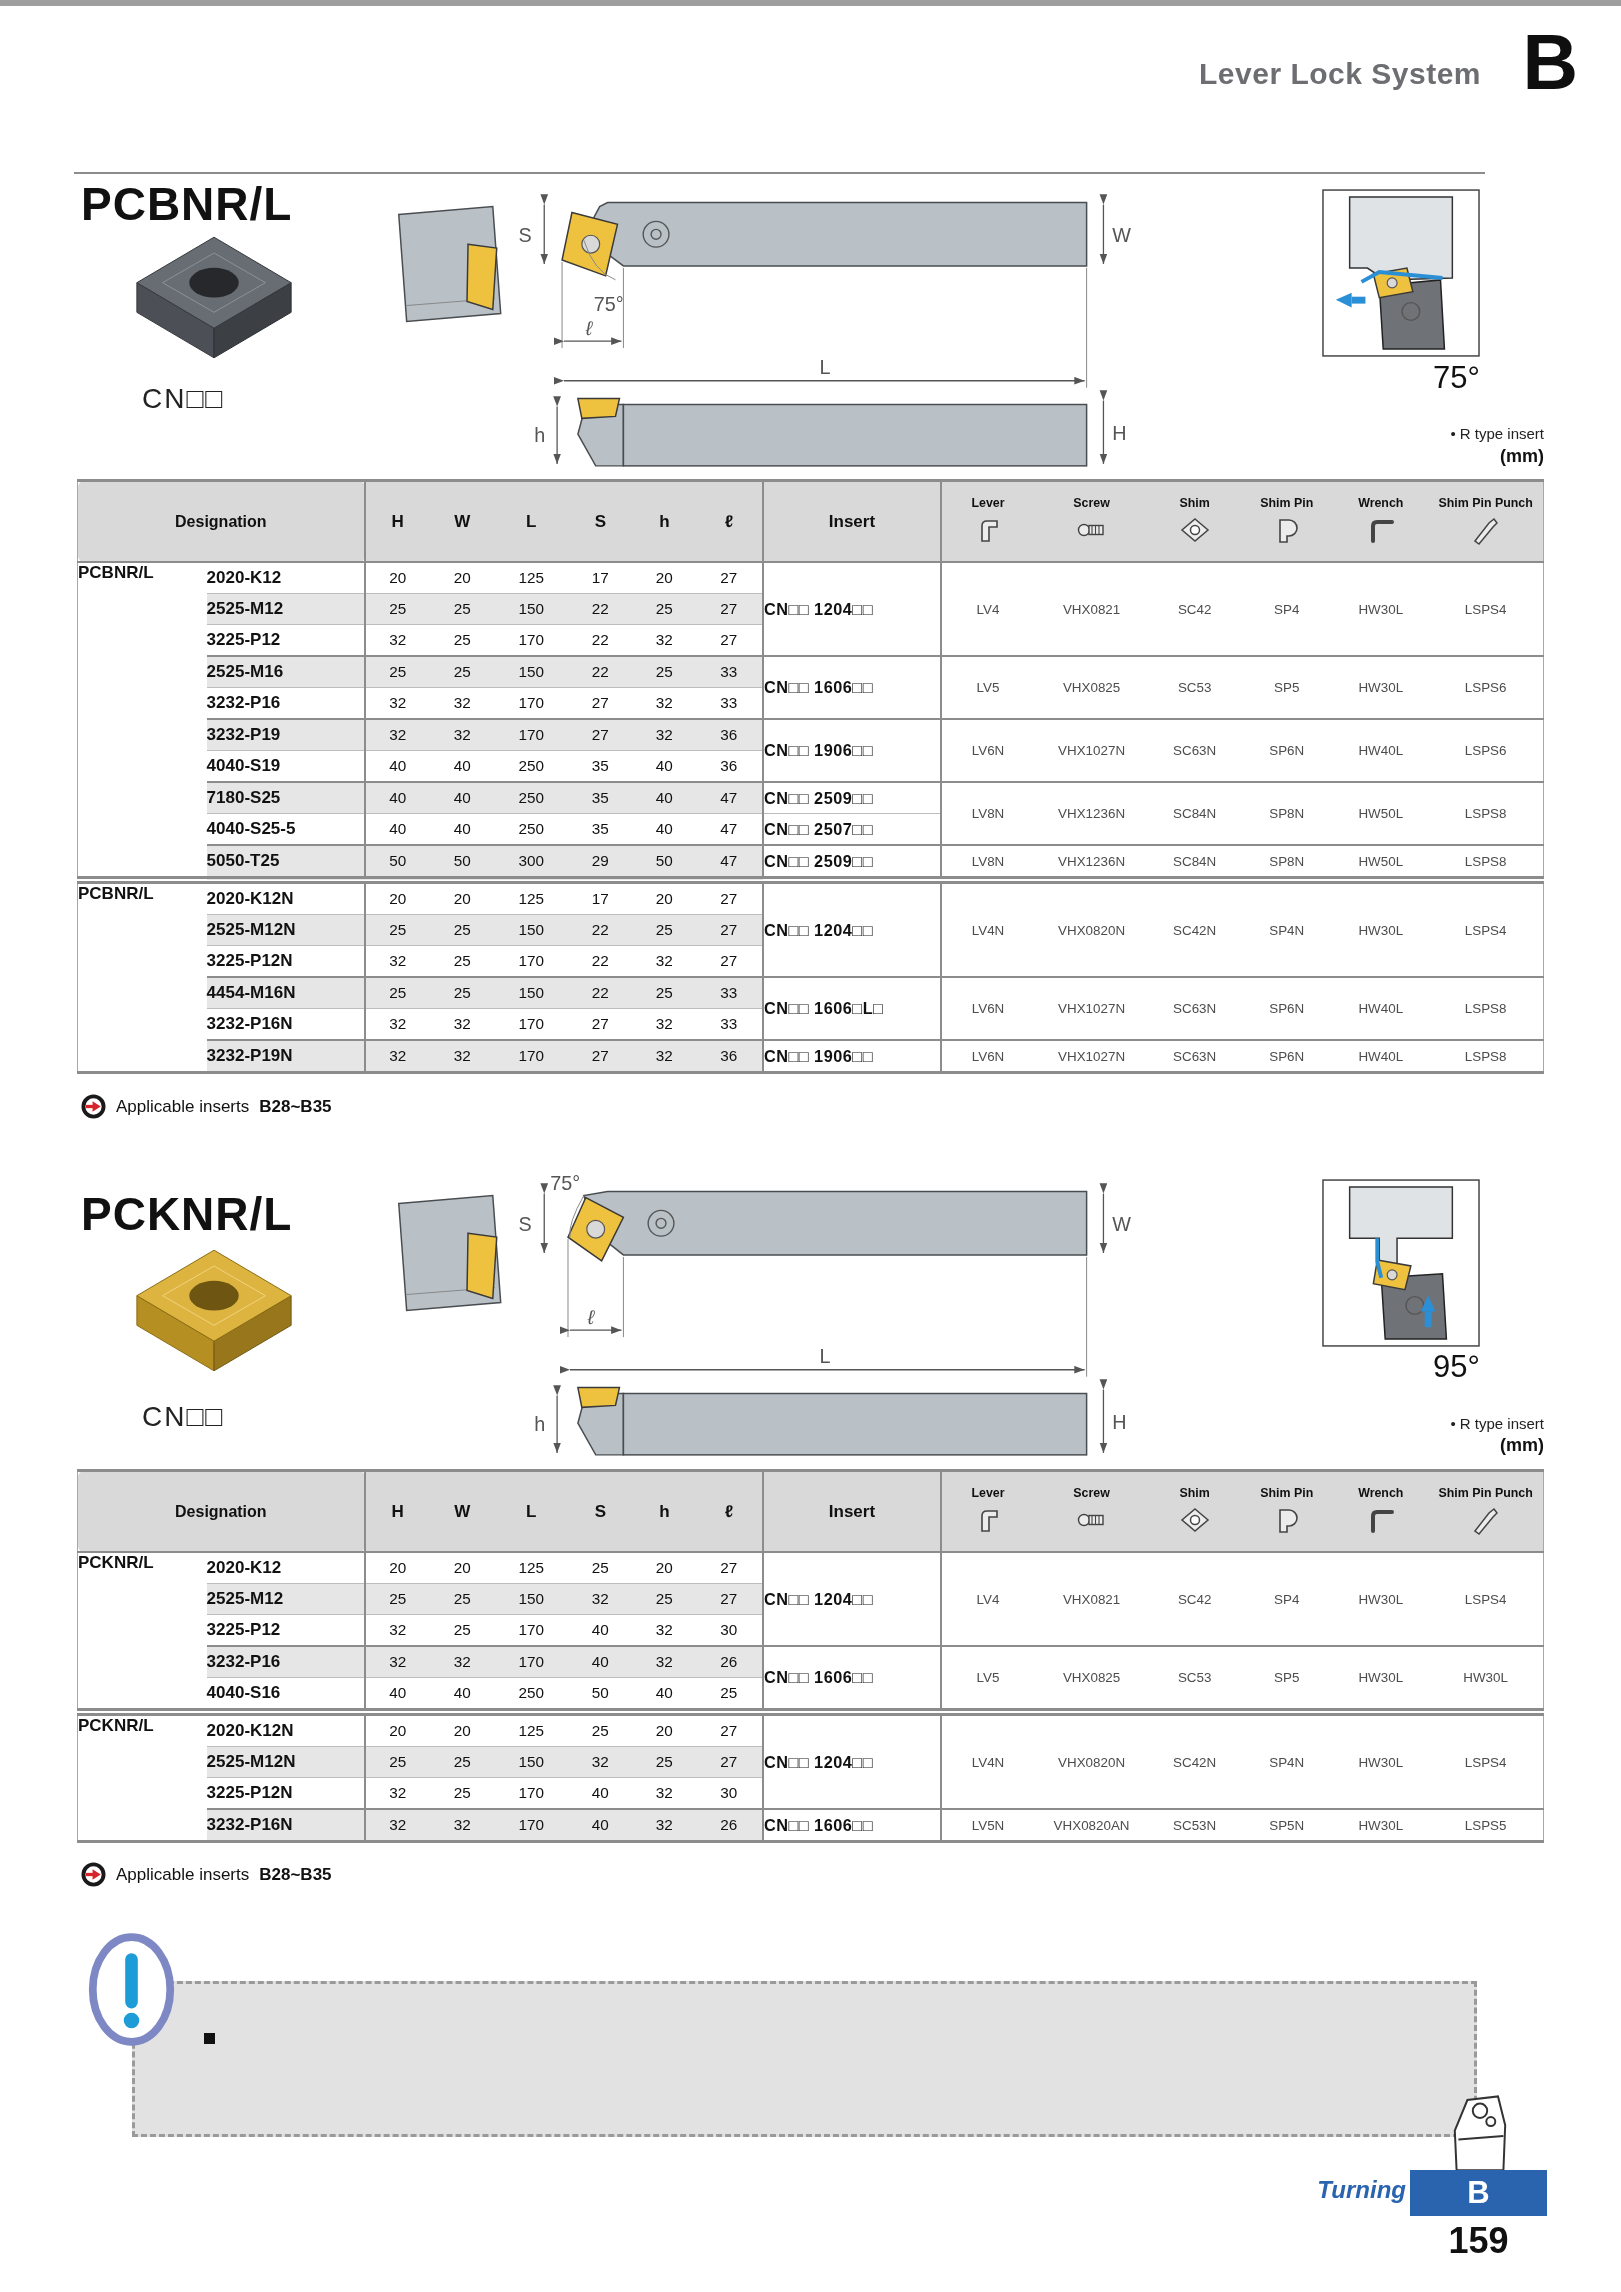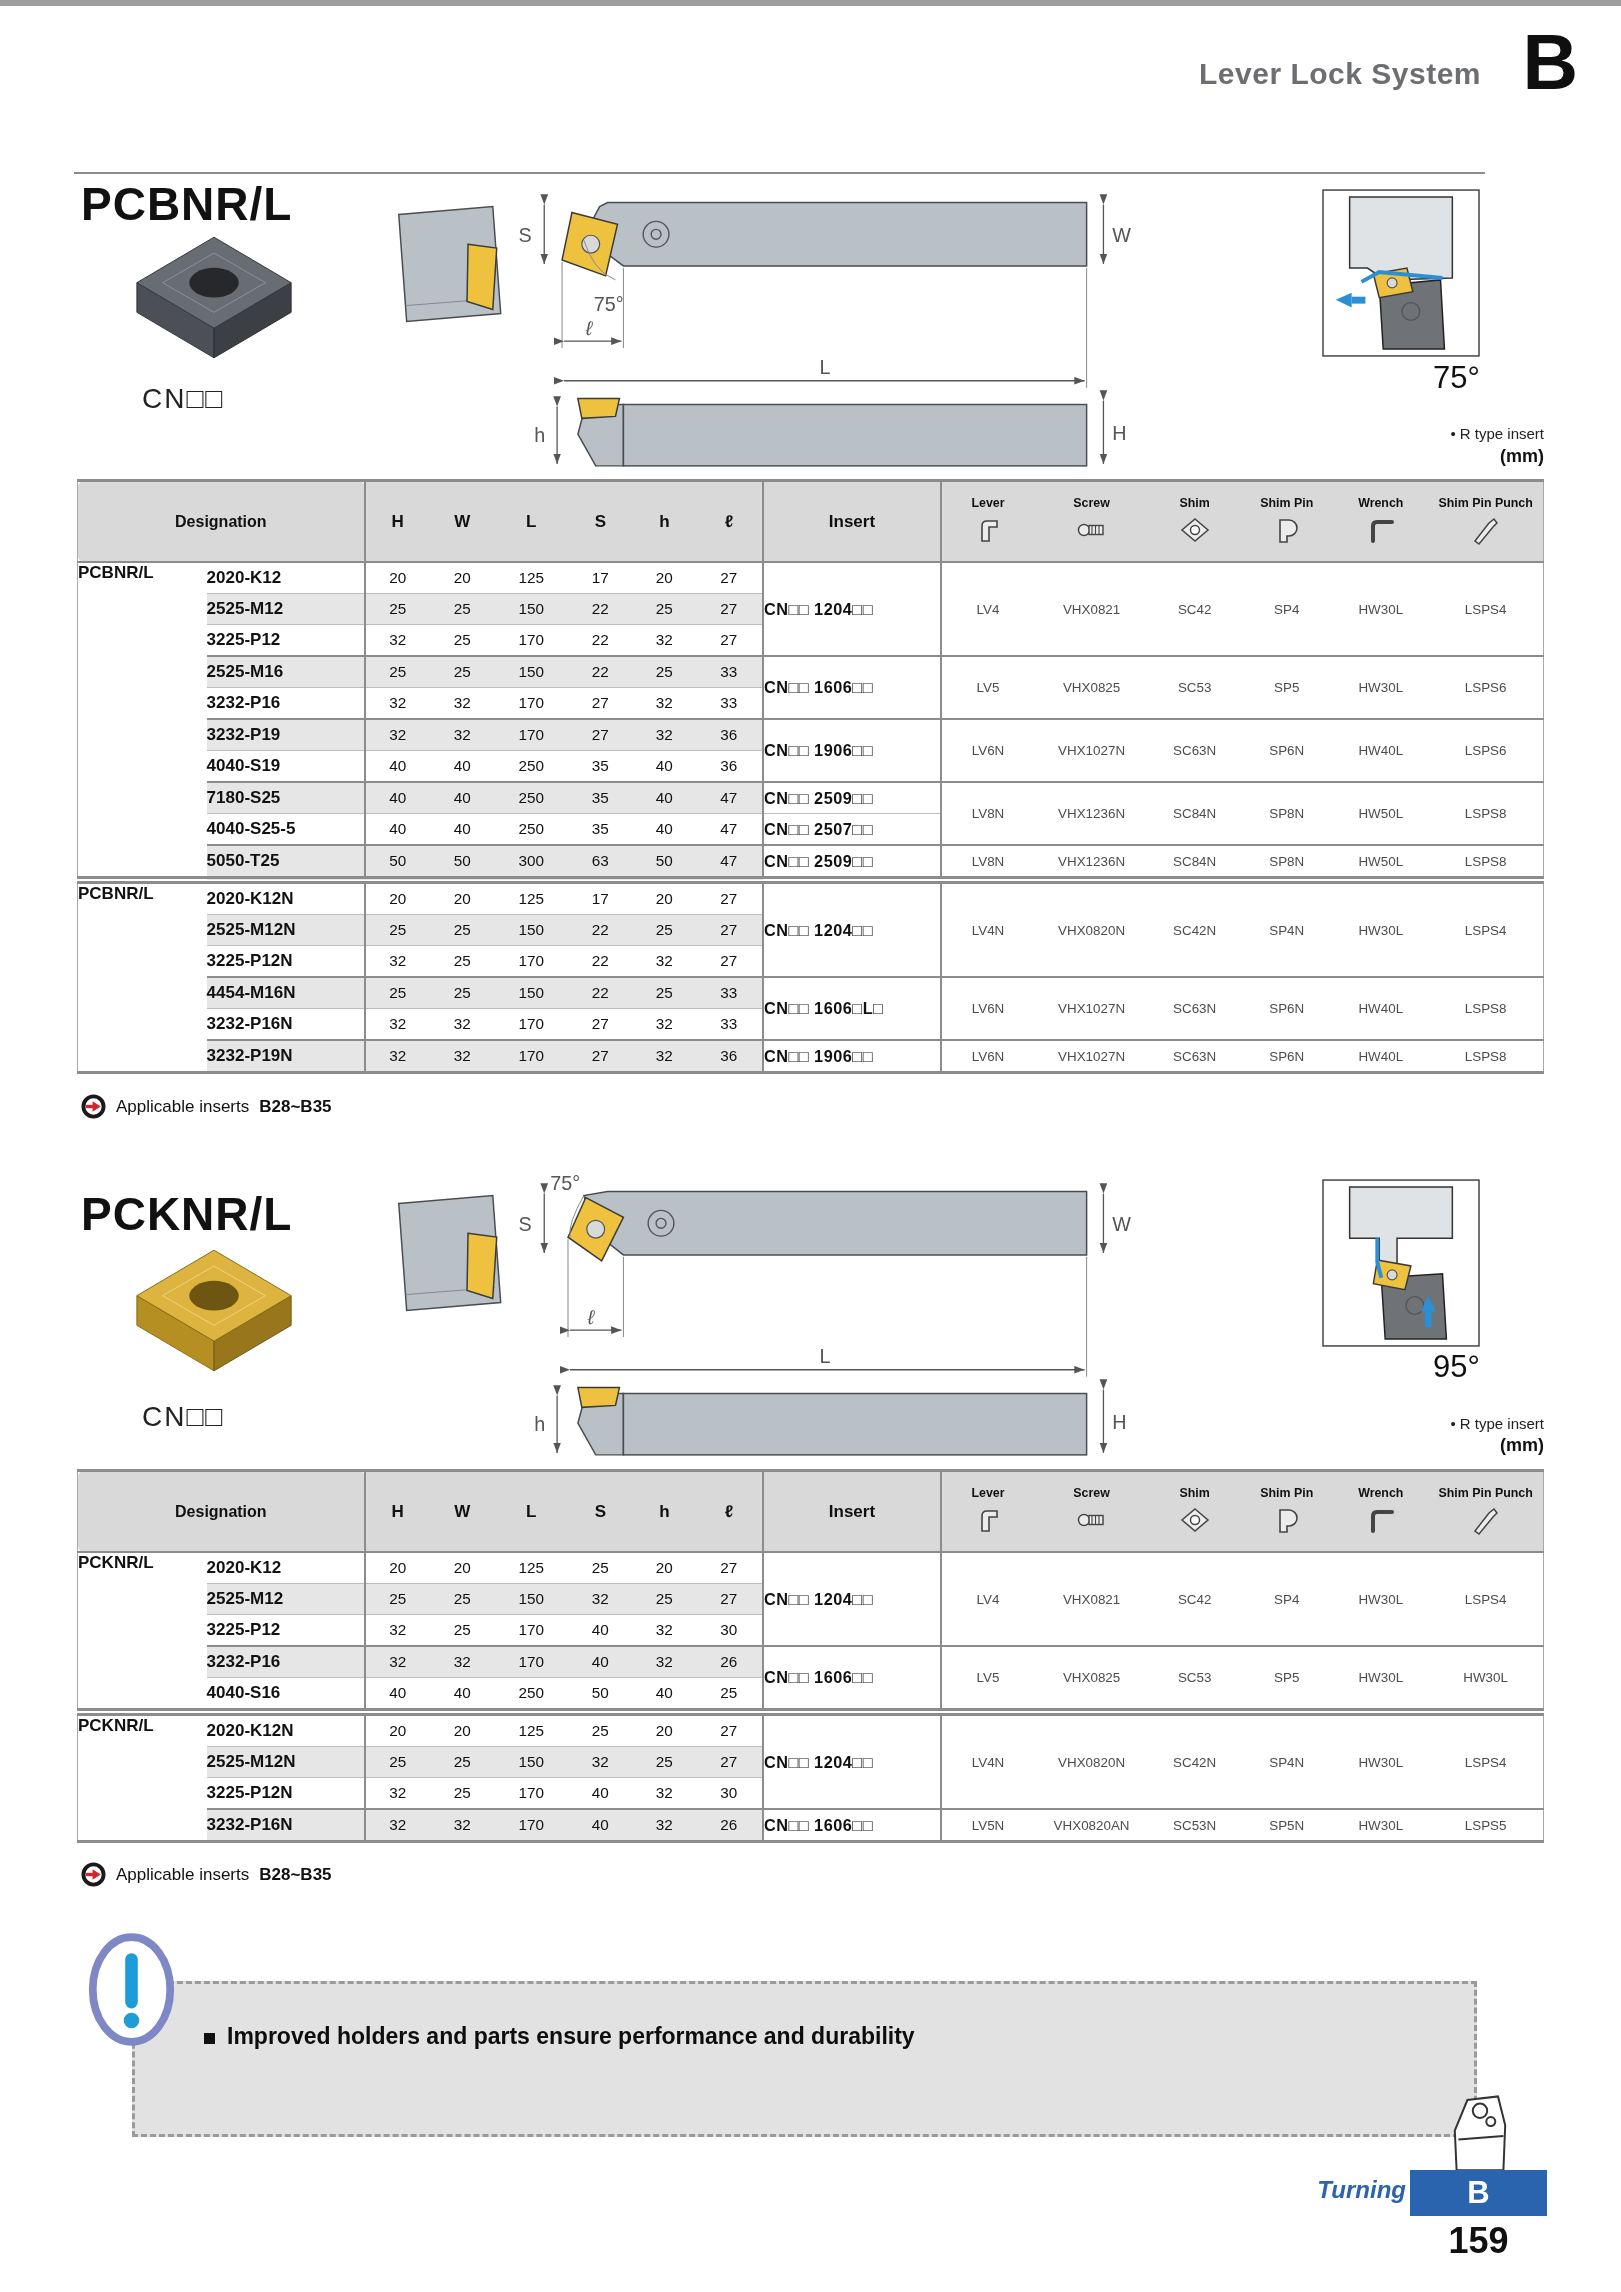--- a/index.html
+++ b/index.html
@@ -368,21 +368,21 @@
             <td class="c-dim">35</td>
             <td class="c-dim">40</td>
             <td class="c-dim v-strong">47</td>
             <td class="c-insert v-strong">CN□□ 2507□□</td>
           </tr>
           <tr class="group-start">
             <td class="c-size v-strong alt">5050-T25</td>
             <td class="c-dim alt">50</td>
             <td class="c-dim alt">50</td>
             <td class="c-dim alt">300</td>
-            <td class="c-dim alt">63</td>
+            <td class="c-dim alt">29</td>
             <td class="c-dim alt">50</td>
             <td class="c-dim v-strong alt">47</td>
             <td class="c-insert v-strong">CN□□ 2509□□</td>
             <td class="c-part" rowspan="1">LV8N</td>
             <td class="c-part" rowspan="1">VHX1236N</td>
             <td class="c-part" rowspan="1">SC84N</td>
             <td class="c-part" rowspan="1">SP8N</td>
             <td class="c-part" rowspan="1">HW50L</td>
             <td class="c-part" rowspan="1">LSPS8</td>
           </tr>
@@ -750,21 +750,21 @@
           <path d="M12 7.5 L20.5 13 L12 18.5 z" fill="#d8232a"></path>
         </svg>
       </span>
       <span class="app-label">Applicable inserts</span>
       <span class="app-range">B28~B35</span>
     </div>
   </div>
 
   <div class="notice">
     <div class="notice-lines">
-      <div class="notice-line"><span class="blt"></span><span>Improved holders and parts ensure performance and durability</span></div>
+      <div class="notice-line"><span class="blt"></span></div>
     </div>
   </div>
   <div class="notice-icon">
     <svg viewBox="0 0 96 126">
       <ellipse cx="48" cy="63" rx="40" ry="54" fill="#ffffff" stroke="#7d88c4" stroke-width="8"></ellipse>
       <path d="M48 32 V76" stroke="#1d9cd8" stroke-width="13" stroke-linecap="round"></path>
       <circle cx="48" cy="95" r="8" fill="#1d9cd8"></circle>
     </svg>
   </div>
 

